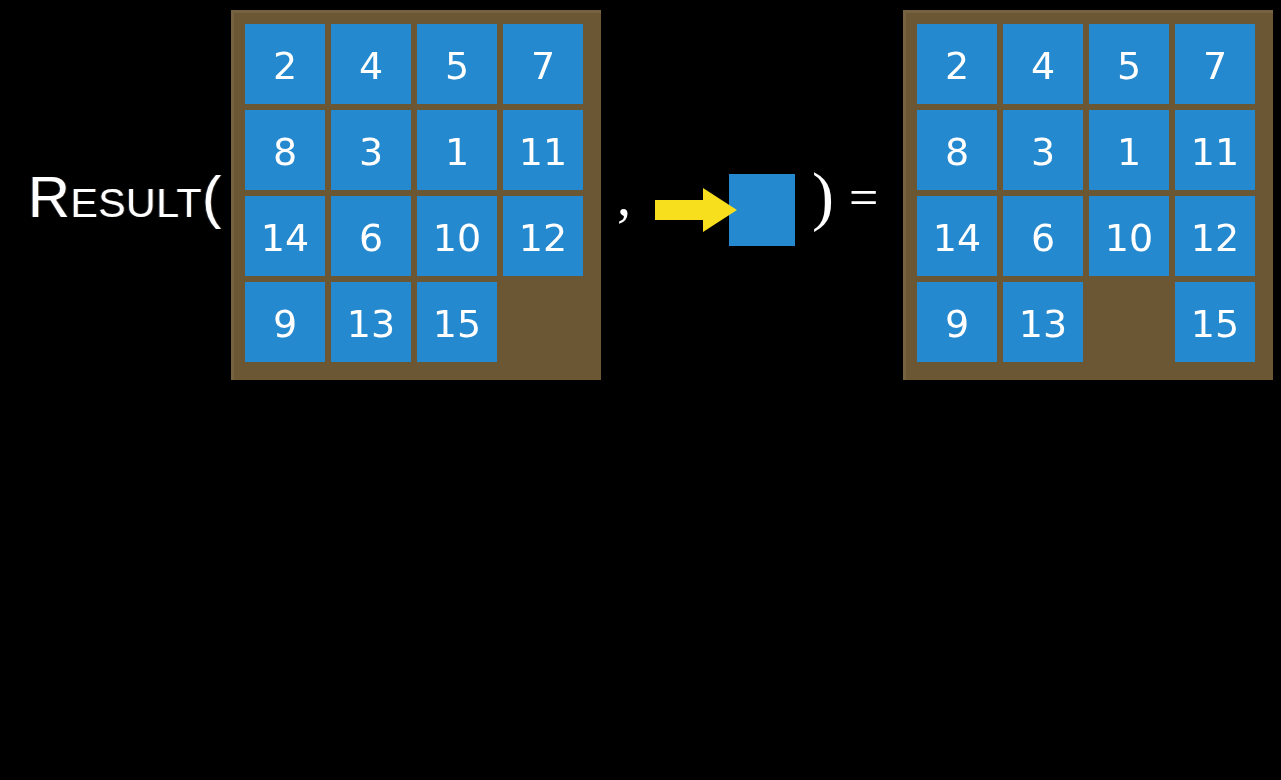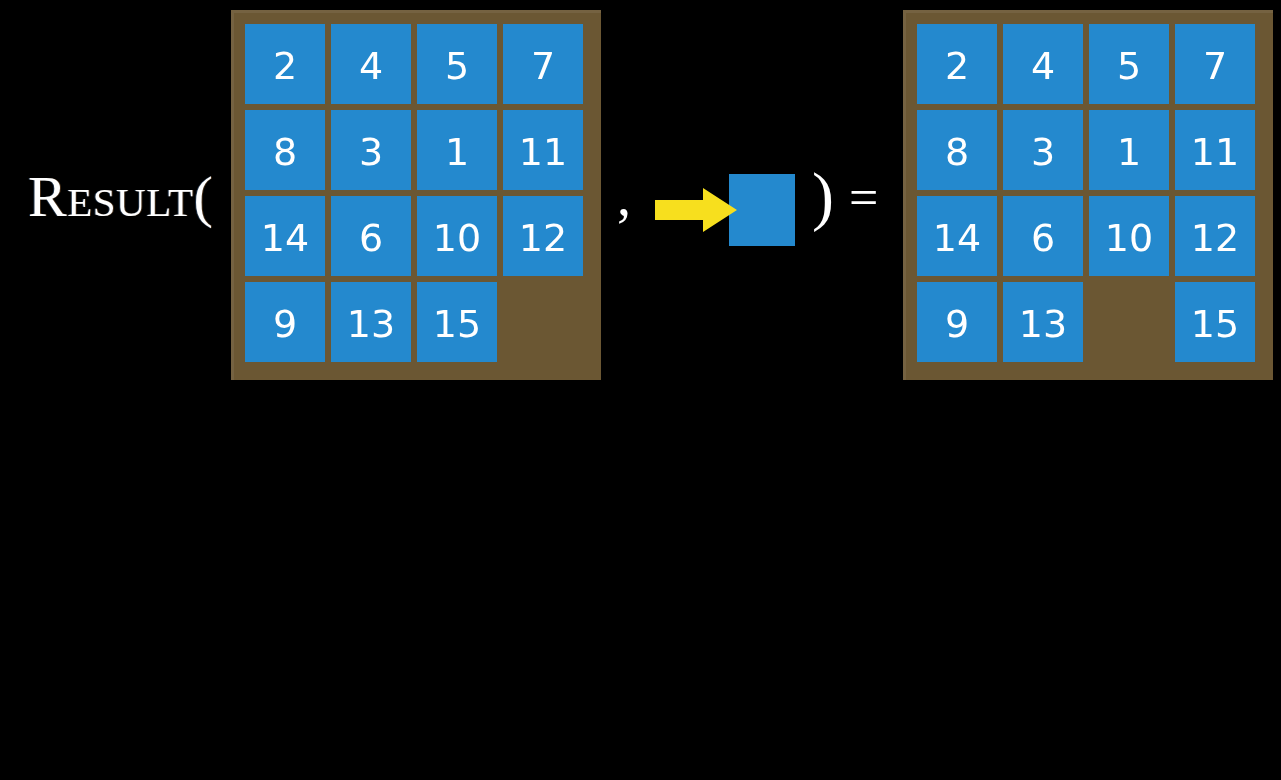--- a/index.html
+++ b/index.html
@@ -22,21 +22,21 @@
     height: 390px;
   }
   #row-slide-right { top: 0; }
   #row-slide-down  { top: 390px; }
 
   
   .result-label {
     position: absolute;
     left: 28px;
     color: #ffffff;
-    font-family: Liberation Serif, serif;
+    font-family: Liberation Sans, sans-serif;
     font-variant: small-caps;
     font-size: 58px;
     line-height: 1;
     letter-spacing: 0.5px;
     white-space: nowrap;
     text-shadow: 1px 0 0 rgba(120,80,40,0.55), -1px 0 0 rgba(90,140,200,0.35);
   }
   #row-slide-right .result-label { top: 168px; }
 
   

